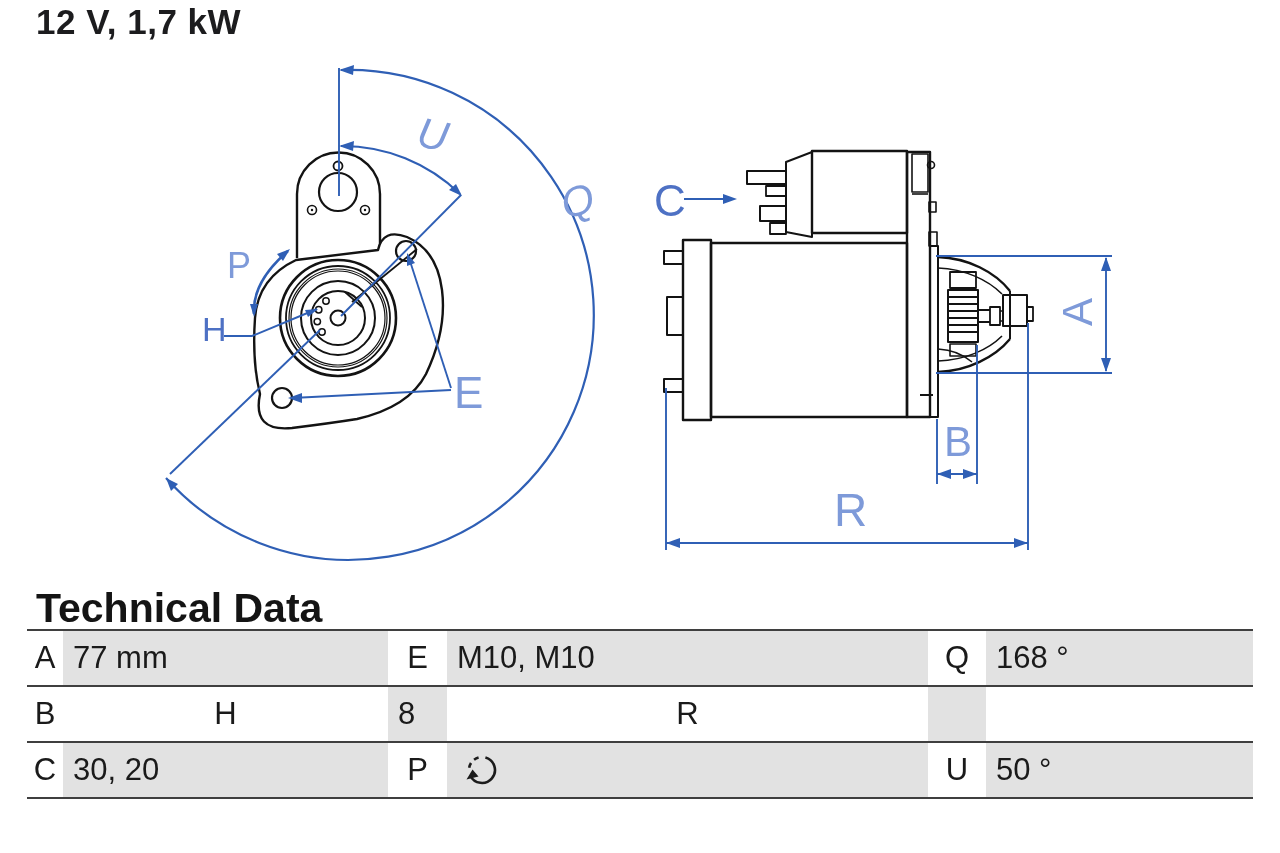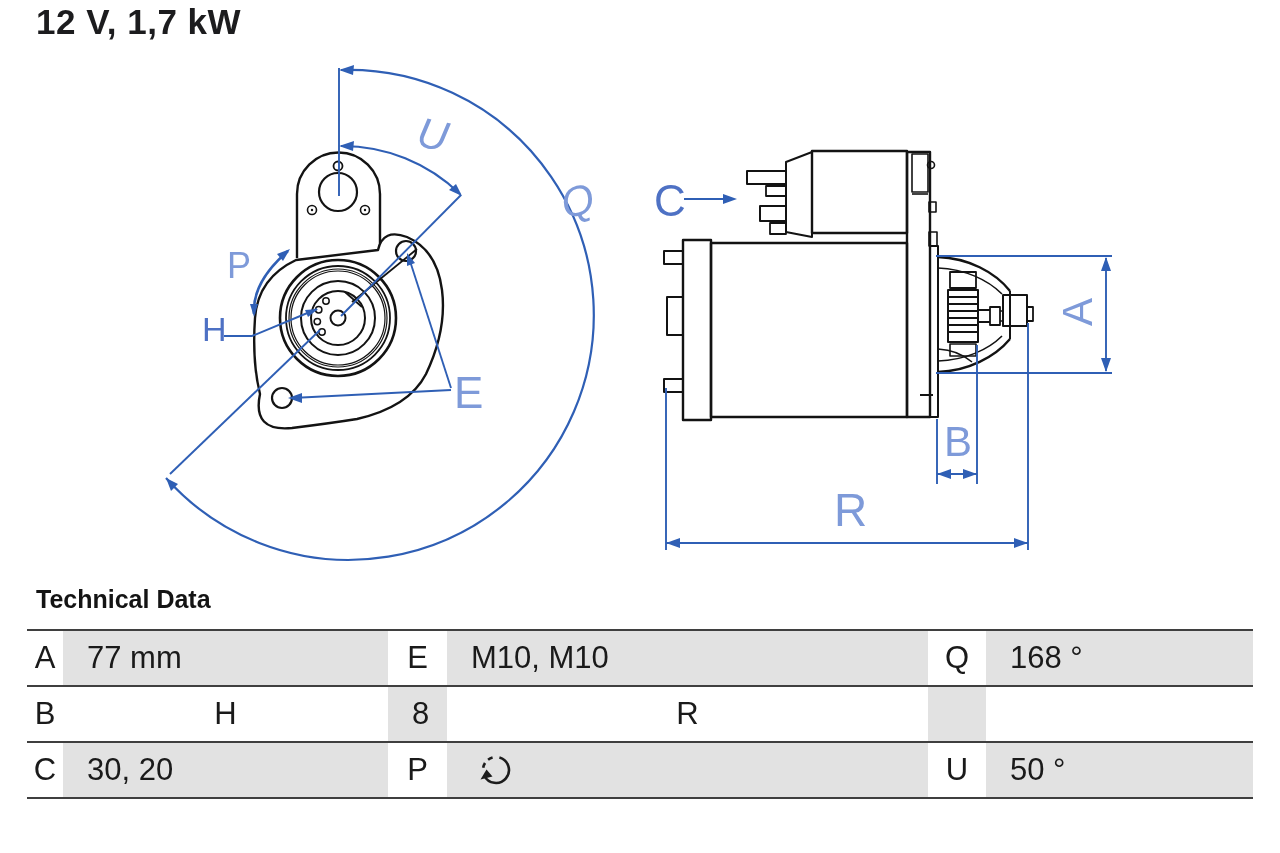--- a/index.html
+++ b/index.html
@@ -1,27 +1,27 @@
 <!DOCTYPE html>
 <html><head>
 <meta charset="utf-8">
 <style>
   html,body{margin:0;padding:0;background:#fff;}
   body{width:1280px;height:853px;position:relative;overflow:hidden;
        font-family:"Liberation Sans",sans-serif;color:#1a1a1a;}
   .title{position:absolute;left:36px;top:2px;font-size:35px;font-weight:700;
          color:#1c1c1e;letter-spacing:.5px;}
   .diagram-wrap{position:absolute;left:0;top:0;width:1280px;height:600px;}
-  .tech-heading{position:absolute;left:36px;top:585px;font-size:25px;font-weight:700;color:#141414;}
+  .tech-heading{position:absolute;left:36px;top:585px;font-size:41px;font-weight:700;color:#141414;}
   .tech-table{position:absolute;left:27px;top:629px;width:1226px;
               border-top:2px solid #3f3f3f;font-size:31px;}
   .t-row{display:grid;grid-template-columns:36px 325px 59px 481px 58px 267px;
          height:54px;border-bottom:2px solid #3f3f3f;}
   .k-cell{background:#ffffff;display:flex;align-items:center;justify-content:center;}
-  .v-cell{background:#e2e2e2;display:flex;align-items:center;padding-left:24px;}
+  .v-cell{background:#e2e2e2;display:flex;align-items:center;padding-left:10px;}
   .v-cell svg{display:block;margin-left:4px;}
   text{font-family:"Liberation Sans",sans-serif;}
 </style>
 </head>
 <body>
 
 <div class="title">12 V, 1,7 kW</div>
 
 <div class="diagram-wrap">
 <svg width="1280" height="600" viewBox="0 0 1280 600">

